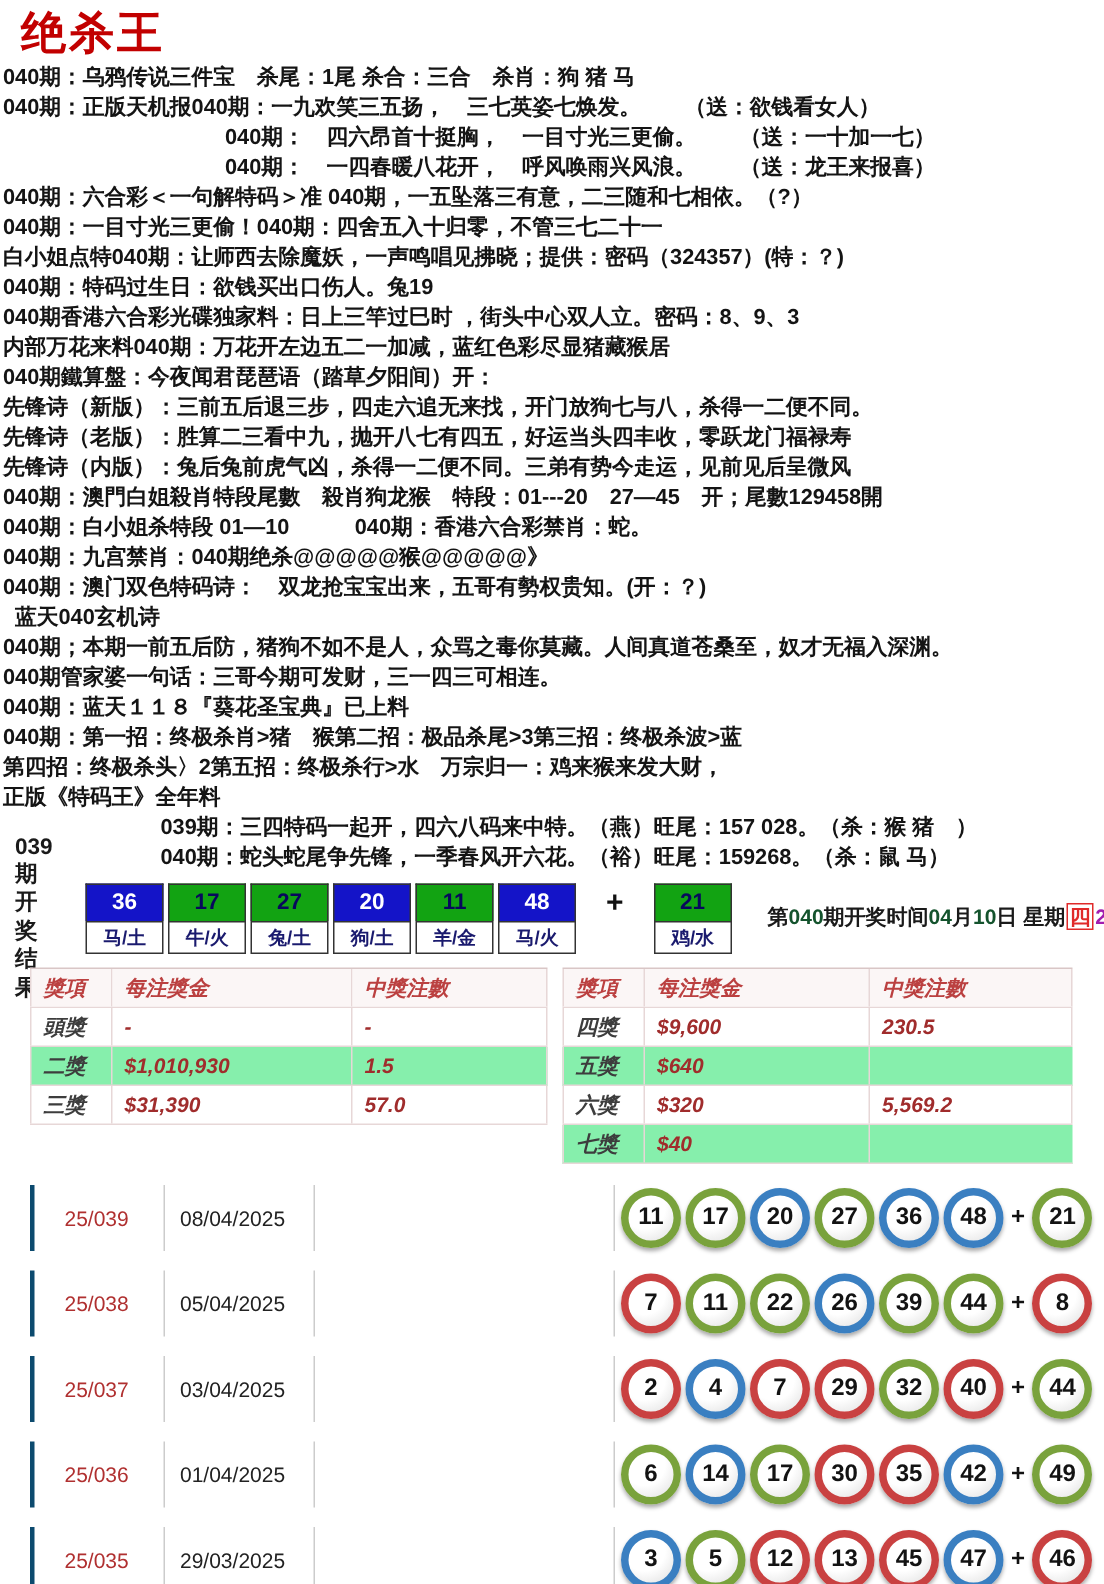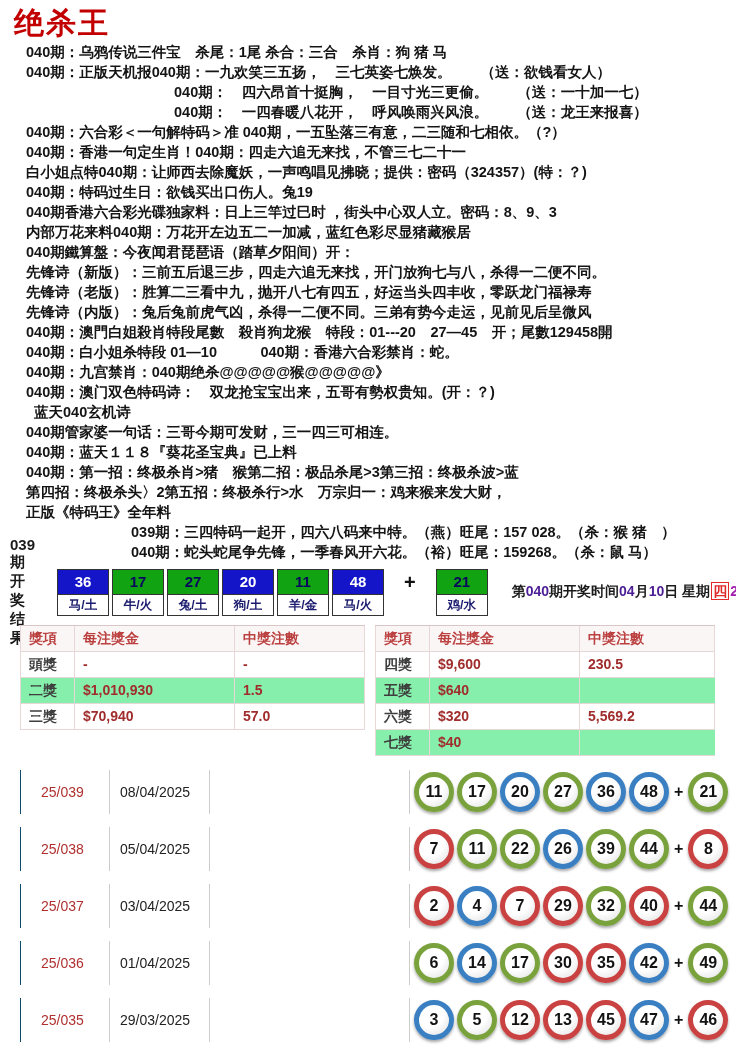--- a/index.html
+++ b/index.html
@@ -6,56 +6,56 @@
   body{
     width:736px;height:1056px;overflow:hidden;background:#ffffff;
     font-family:"Liberation Sans","DejaVu Sans",sans-serif;color:#111;
   }
   .page{position:relative;width:736px;height:1056px;}
   .page-title{
     margin:6px 0 2px 14px;font-size:30px;line-height:34px;font-weight:bold;
     color:#c20000;letter-spacing:2px;
   }
   
-  .tips{margin-left:26px;margin-top:2px;}
+  .tips{margin-left:2px;margin-top:2px;}
   .tline{
     font-size:14.5px;line-height:20px;font-weight:bold;color:#141414;
     white-space:nowrap;
   }
   
   .results{display:flex;align-items:center;margin:5px 0 0 10px;height:50px;gap:16px;}
   .rlabel{font-size:15px;font-weight:bold;color:#1a1a1a;margin-right:6px;}
   .tiles{display:flex;gap:3px;align-items:center;}
   .tile{width:52px;text-align:center;}
   .tnum{height:24px;line-height:24px;font-size:15px;font-weight:bold;border:1px solid #333;border-bottom:none;}
   .tnum.blue{background:#1414c8;color:#ffffff;}
   .tnum.green{background:#12a312;color:#08085c;}
   .tzod{height:20px;line-height:20px;border:1px solid #333;background:#fff;color:#1a1a6e;font-size:12.5px;font-weight:bold;}
   .plus-big{font-size:20px;font-weight:bold;color:#111;margin:0 4px;align-self:flex-start;line-height:30px;}
   .nextinfo{margin-left:8px;font-size:14px;font-weight:bold;white-space:nowrap;}
-  .seg-k{color:#1a1a1a;} .seg-r{color:#4c1d95;} .seg-bl{color:#a21caf;}
+  .seg-k{color:#1a1a1a;} .seg-r{color:#14532d;} .seg-bl{color:#a21caf;}
   .seg-rb{color:#e02a2a;border:1px solid #e02a2a;padding:0 1px;margin:0 1px;}
   
   .prize-wrap{display:flex;margin:8px 0 0 20px;width:700px;gap:10px;align-items:flex-start;}
   .ptable{border-top:1px solid #d9c6c6;}
   .ptable.left{width:345px;} .ptable.right{width:340px;}
   .prow{display:flex;height:25px;line-height:25px;border-bottom:1px solid #e7d7d7;}
-  .pcell{padding-left:8px;font-size:14px;font-weight:bold;border-right:1px solid #e7d7d7;overflow:hidden;white-space:nowrap;box-sizing:border-box;}
+  .pcell{padding-left:8px;font-size:14px;font-weight:bold;border-right:1px solid #e7d7d7;overflow:hidden;white-space:nowrap;box-sizing:border-box;font-style:italic;}
   .pcell:first-child{border-left:1px solid #e7d7d7;}
   .ptable .c0{width:55px;} .ptable .c1{width:160px;} .ptable .c2{flex:1;}
   .ptable.right .c1{width:150px;}
   .phead .pcell{color:#bb4040;background:#fbf6f6;}
   .prow.alt{background:#86efac;}
   .prow .lab{color:#3d3d3d;}
   .prow .val{color:#a02c2c;}
   
   .history{margin-top:14px;}
   .hrow{display:flex;align-items:center;height:44px;margin:0 0 13px 20px;}
   .hcell{height:44px;display:flex;align-items:center;box-sizing:border-box;border-right:1px solid #cccccc;}
-  .hcell.period{width:90px;padding-left:20px;font-size:14px;color:#b03030;border-left:1px solid #0c4a6e;}
+  .hcell.period{width:90px;padding-left:20px;font-size:14px;color:#b03030;border-left:3px solid #0c4a6e;}
   .hcell.date{width:100px;padding-left:10px;font-size:14px;color:#222;}
   .hcell.spacer{width:200px;}
   .hballs{display:flex;align-items:center;gap:3px;margin-left:4px;}
   .ball{
     --c:#888;box-sizing:border-box;width:40px;height:40px;border-radius:50%;
     border:5px solid var(--c);
     background:radial-gradient(circle at 35% 28%, #ffffff 48%, #ececec 78%, #d8d8d8 100%);
     display:flex;align-items:center;justify-content:center;
     font-size:16px;font-weight:bold;color:#131313;
     box-shadow:0 2px 3px rgba(0,0,0,.35);
@@ -68,34 +68,35 @@
 
 <div class="page">
   <div class="page-title">绝杀王</div>
 
   <div class="tips" id="tips">
       <div class="tline">040期：乌鸦传说三件宝　杀尾：1尾 杀合：三合　杀肖：狗 猪 马</div>
       <div class="tline">040期：正版天机报040期：一九欢笑三五扬，　三七英姿七焕发。　　（送：欲钱看女人）</div>
       <div class="tline" style="padding-left: 148px;">040期：　四六昂首十挺胸，　一目寸光三更偷。　　（送：一十加一七）</div>
       <div class="tline" style="padding-left: 148px;">040期：　一四春暖八花开，　呼风唤雨兴风浪。　　（送：龙王来报喜）</div>
       <div class="tline">040期：六合彩＜一句解特码＞准 040期，一五坠落三有意，二三随和七相依。（?）</div>
-      <div class="tline">040期：香港一句定生肖！040期：四走六追无来找，不管三七二十一</div>
+      <div class="tline">040期：一目寸光三更偷！040期：四舍五入十归零，不管三七二十一</div>
       <div class="tline">白小姐点特040期：让师西去除魔妖，一声鸣唱见拂晓；提供：密码（324357）(特：？)</div>
       <div class="tline">040期：特码过生日：欲钱买出口伤人。兔19</div>
       <div class="tline">040期香港六合彩光碟独家料：日上三竿过巳时 ，街头中心双人立。密码：8、9、3</div>
       <div class="tline">内部万花来料040期：万花开左边五二一加减，蓝红色彩尽显猪藏猴居</div>
       <div class="tline">040期鐵算盤：今夜闻君琵琶语（踏草夕阳间）开：</div>
       <div class="tline">先锋诗（新版）：三前五后退三步，四走六追无来找，开门放狗七与八，杀得一二便不同。</div>
       <div class="tline">先锋诗（老版）：胜算二三看中九，抛开八七有四五，好运当头四丰收，零跃龙门福禄寿</div>
       <div class="tline">先锋诗（内版）：兔后兔前虎气凶，杀得一二便不同。三弟有势今走运，见前见后呈微风</div>
       <div class="tline">040期：澳門白姐殺肖特段尾數　殺肖狗龙猴　特段：01---20　27—45　开；尾數129458開</div>
       <div class="tline">040期：白小姐杀特段 01—10　　　040期：香港六合彩禁肖：蛇。</div>
       <div class="tline">040期：九宫禁肖：040期绝杀@@@@@猴@@@@@》</div>
       <div class="tline">040期：澳门双色特码诗：　双龙抢宝宝出来，五哥有勢权贵知。(开：？)</div>
       <div class="tline" style="padding-left: 8px;">蓝天040玄机诗</div>
+      <div class="tline">040期；本期一前五后防，猪狗不如不是人，众骂之毒你莫藏。人间真道苍桑至，奴才无福入深渊。</div>
       <div class="tline">040期管家婆一句话：三哥今期可发财，三一四三可相连。</div>
       <div class="tline">040期：蓝天１１８『葵花圣宝典』已上料</div>
       <div class="tline">040期：第一招：终极杀肖&gt;猪　猴第二招：极品杀尾&gt;3第三招：终极杀波&gt;蓝</div>
       <div class="tline">第四招：终极杀头〉2第五招：终极杀行&gt;水　万宗归一：鸡来猴来发大财，</div>
       <div class="tline">正版《特码王》全年料</div>
       <div class="tline" style="padding-left: 105px;">039期：三四特码一起开，四六八码来中特。（燕）旺尾：157 028。（杀：猴 猪　）</div>
       <div class="tline" style="padding-left: 105px;">040期：蛇头蛇尾争先锋，一季春风开六花。（裕）旺尾：159268。（杀：鼠 马）</div>
     </div>
 
   <div class="results">
@@ -148,21 +149,21 @@
           <div class="pcell c1 val">-</div>
           <div class="pcell c2 val">-</div>
         </div>
         <div class="prow alt">
           <div class="pcell c0 lab">二獎</div>
           <div class="pcell c1 val">$1,010,930</div>
           <div class="pcell c2 val">1.5</div>
         </div>
         <div class="prow">
           <div class="pcell c0 lab">三獎</div>
-          <div class="pcell c1 val">$70,940</div>
+          <div class="pcell c1 val">$31,390</div>
           <div class="pcell c2 val">57.0</div>
         </div>
       </div>
     <div class="ptable right" id="ptable-right">
         <div class="prow phead">
           <div class="pcell c0">獎項</div>
           <div class="pcell c1">每注獎金</div>
           <div class="pcell c2">中獎注數</div>
         </div>
         <div class="prow">

